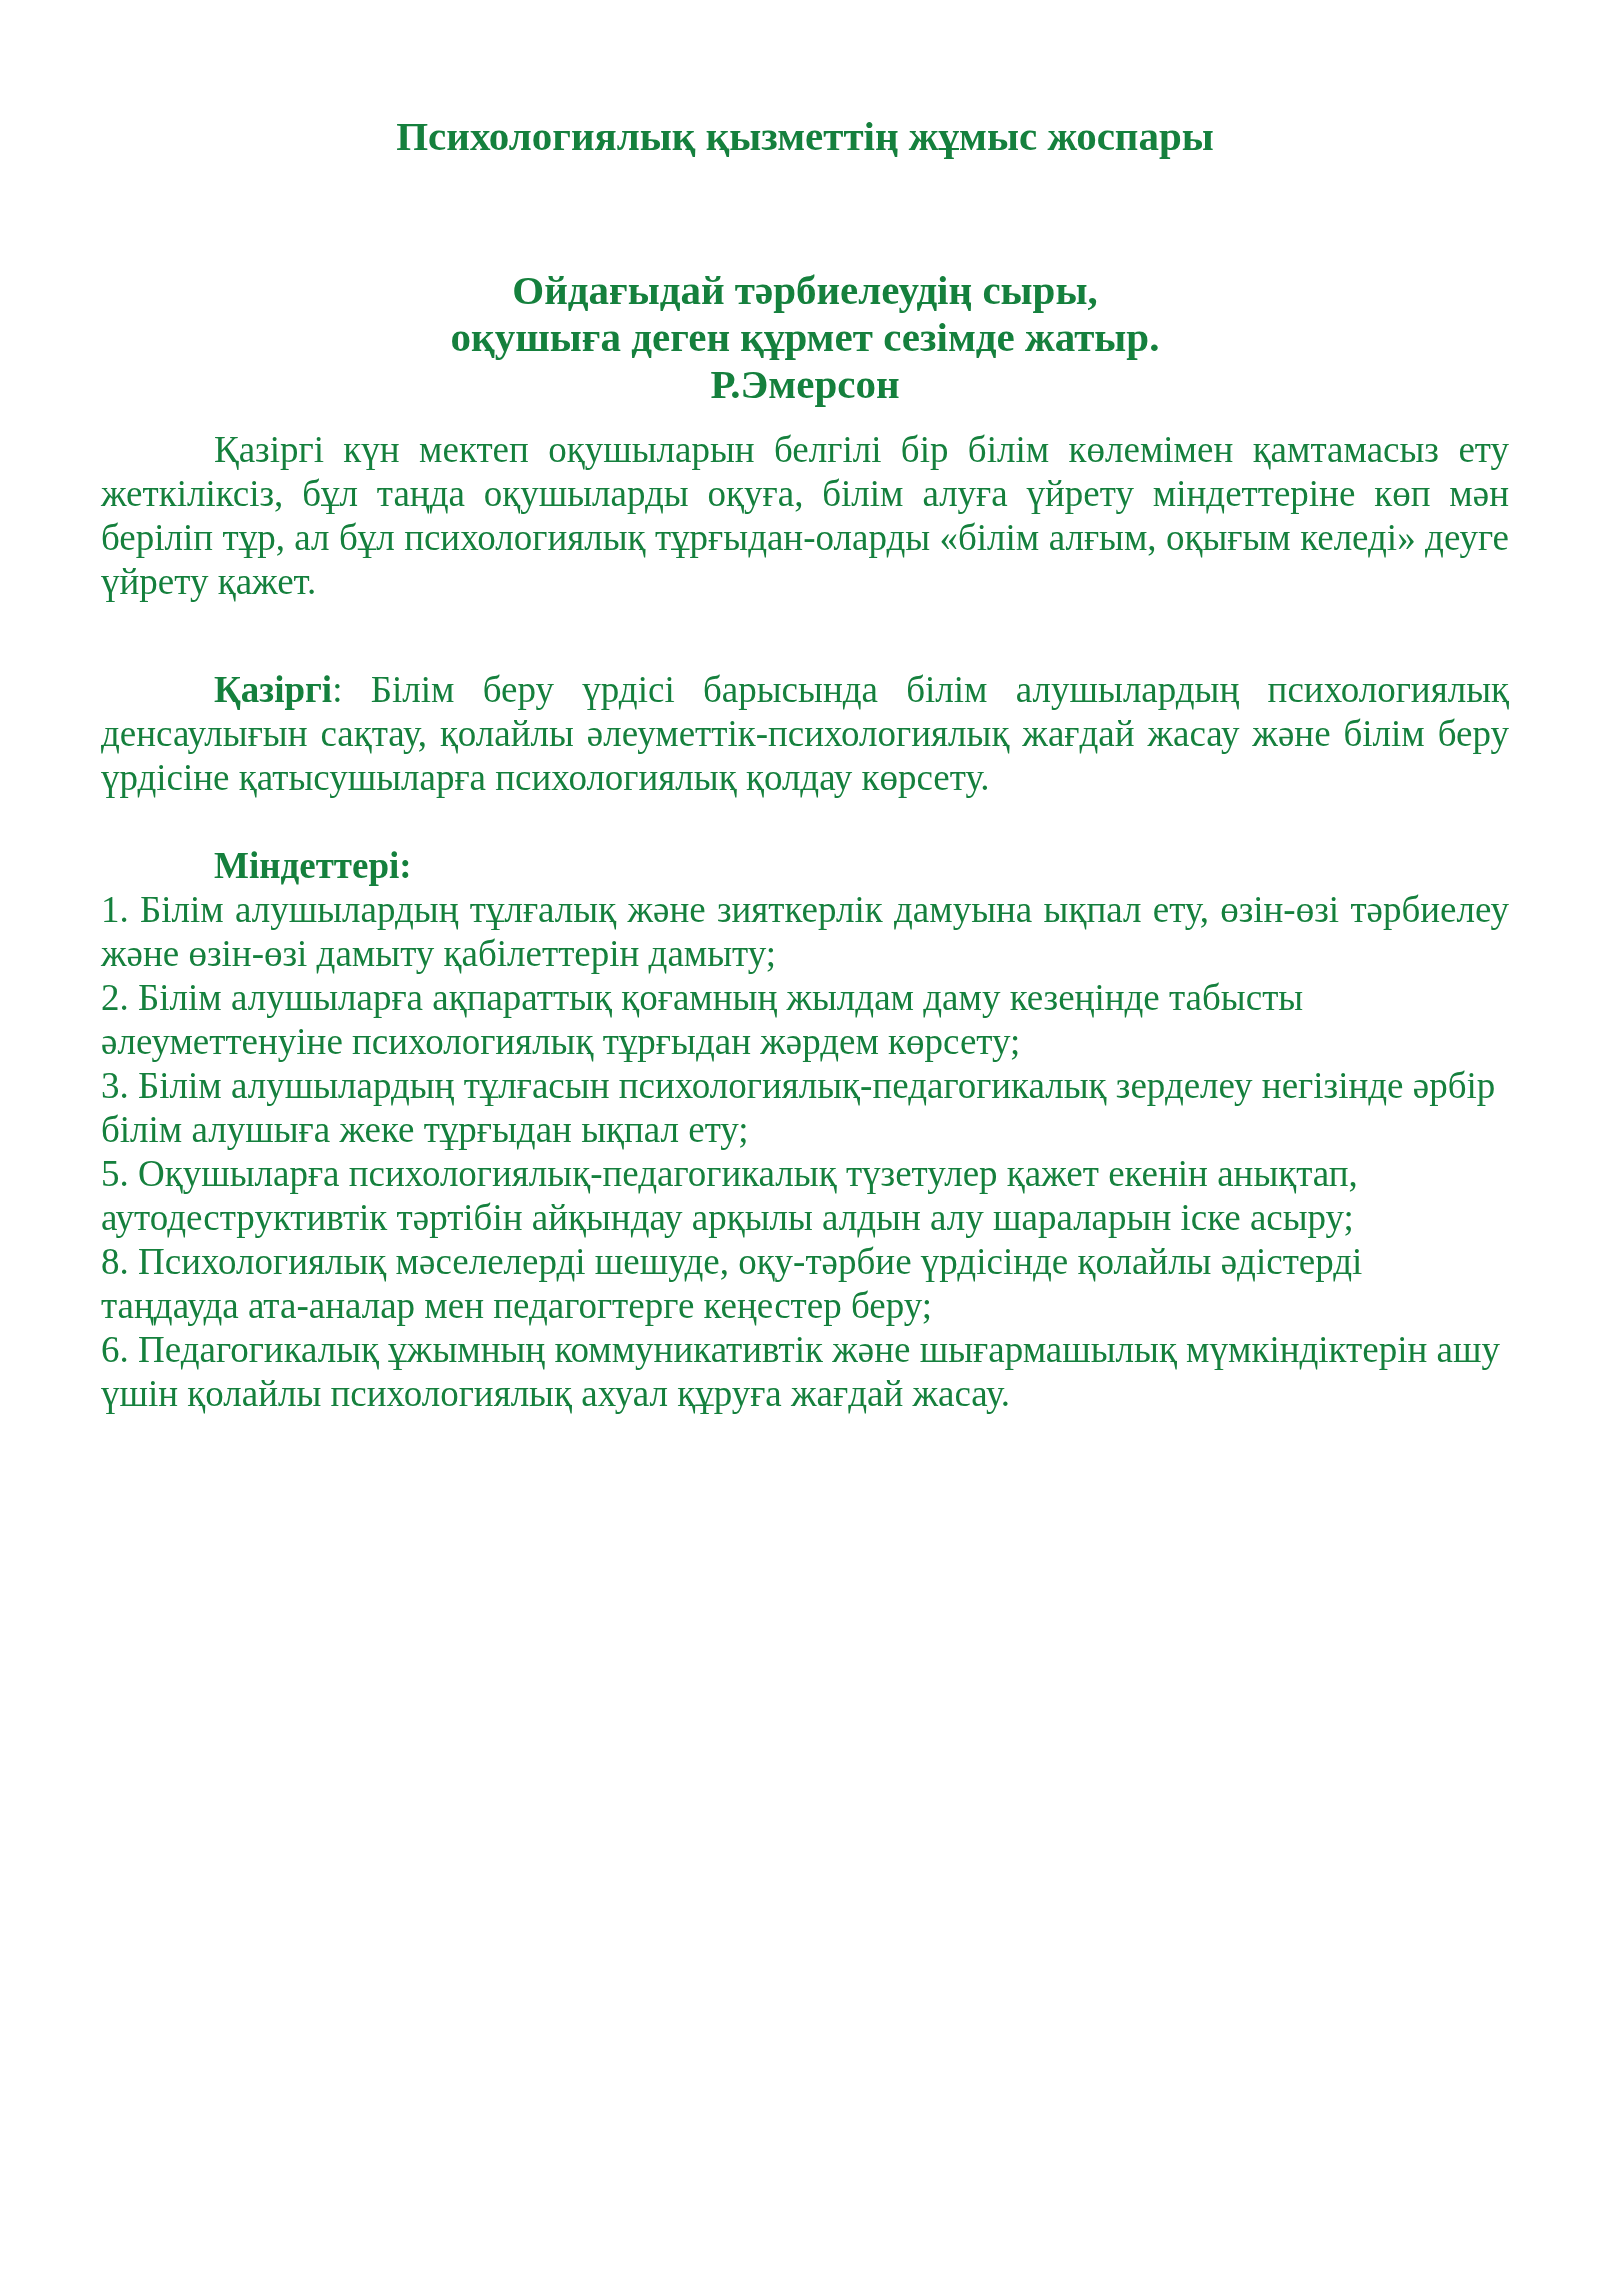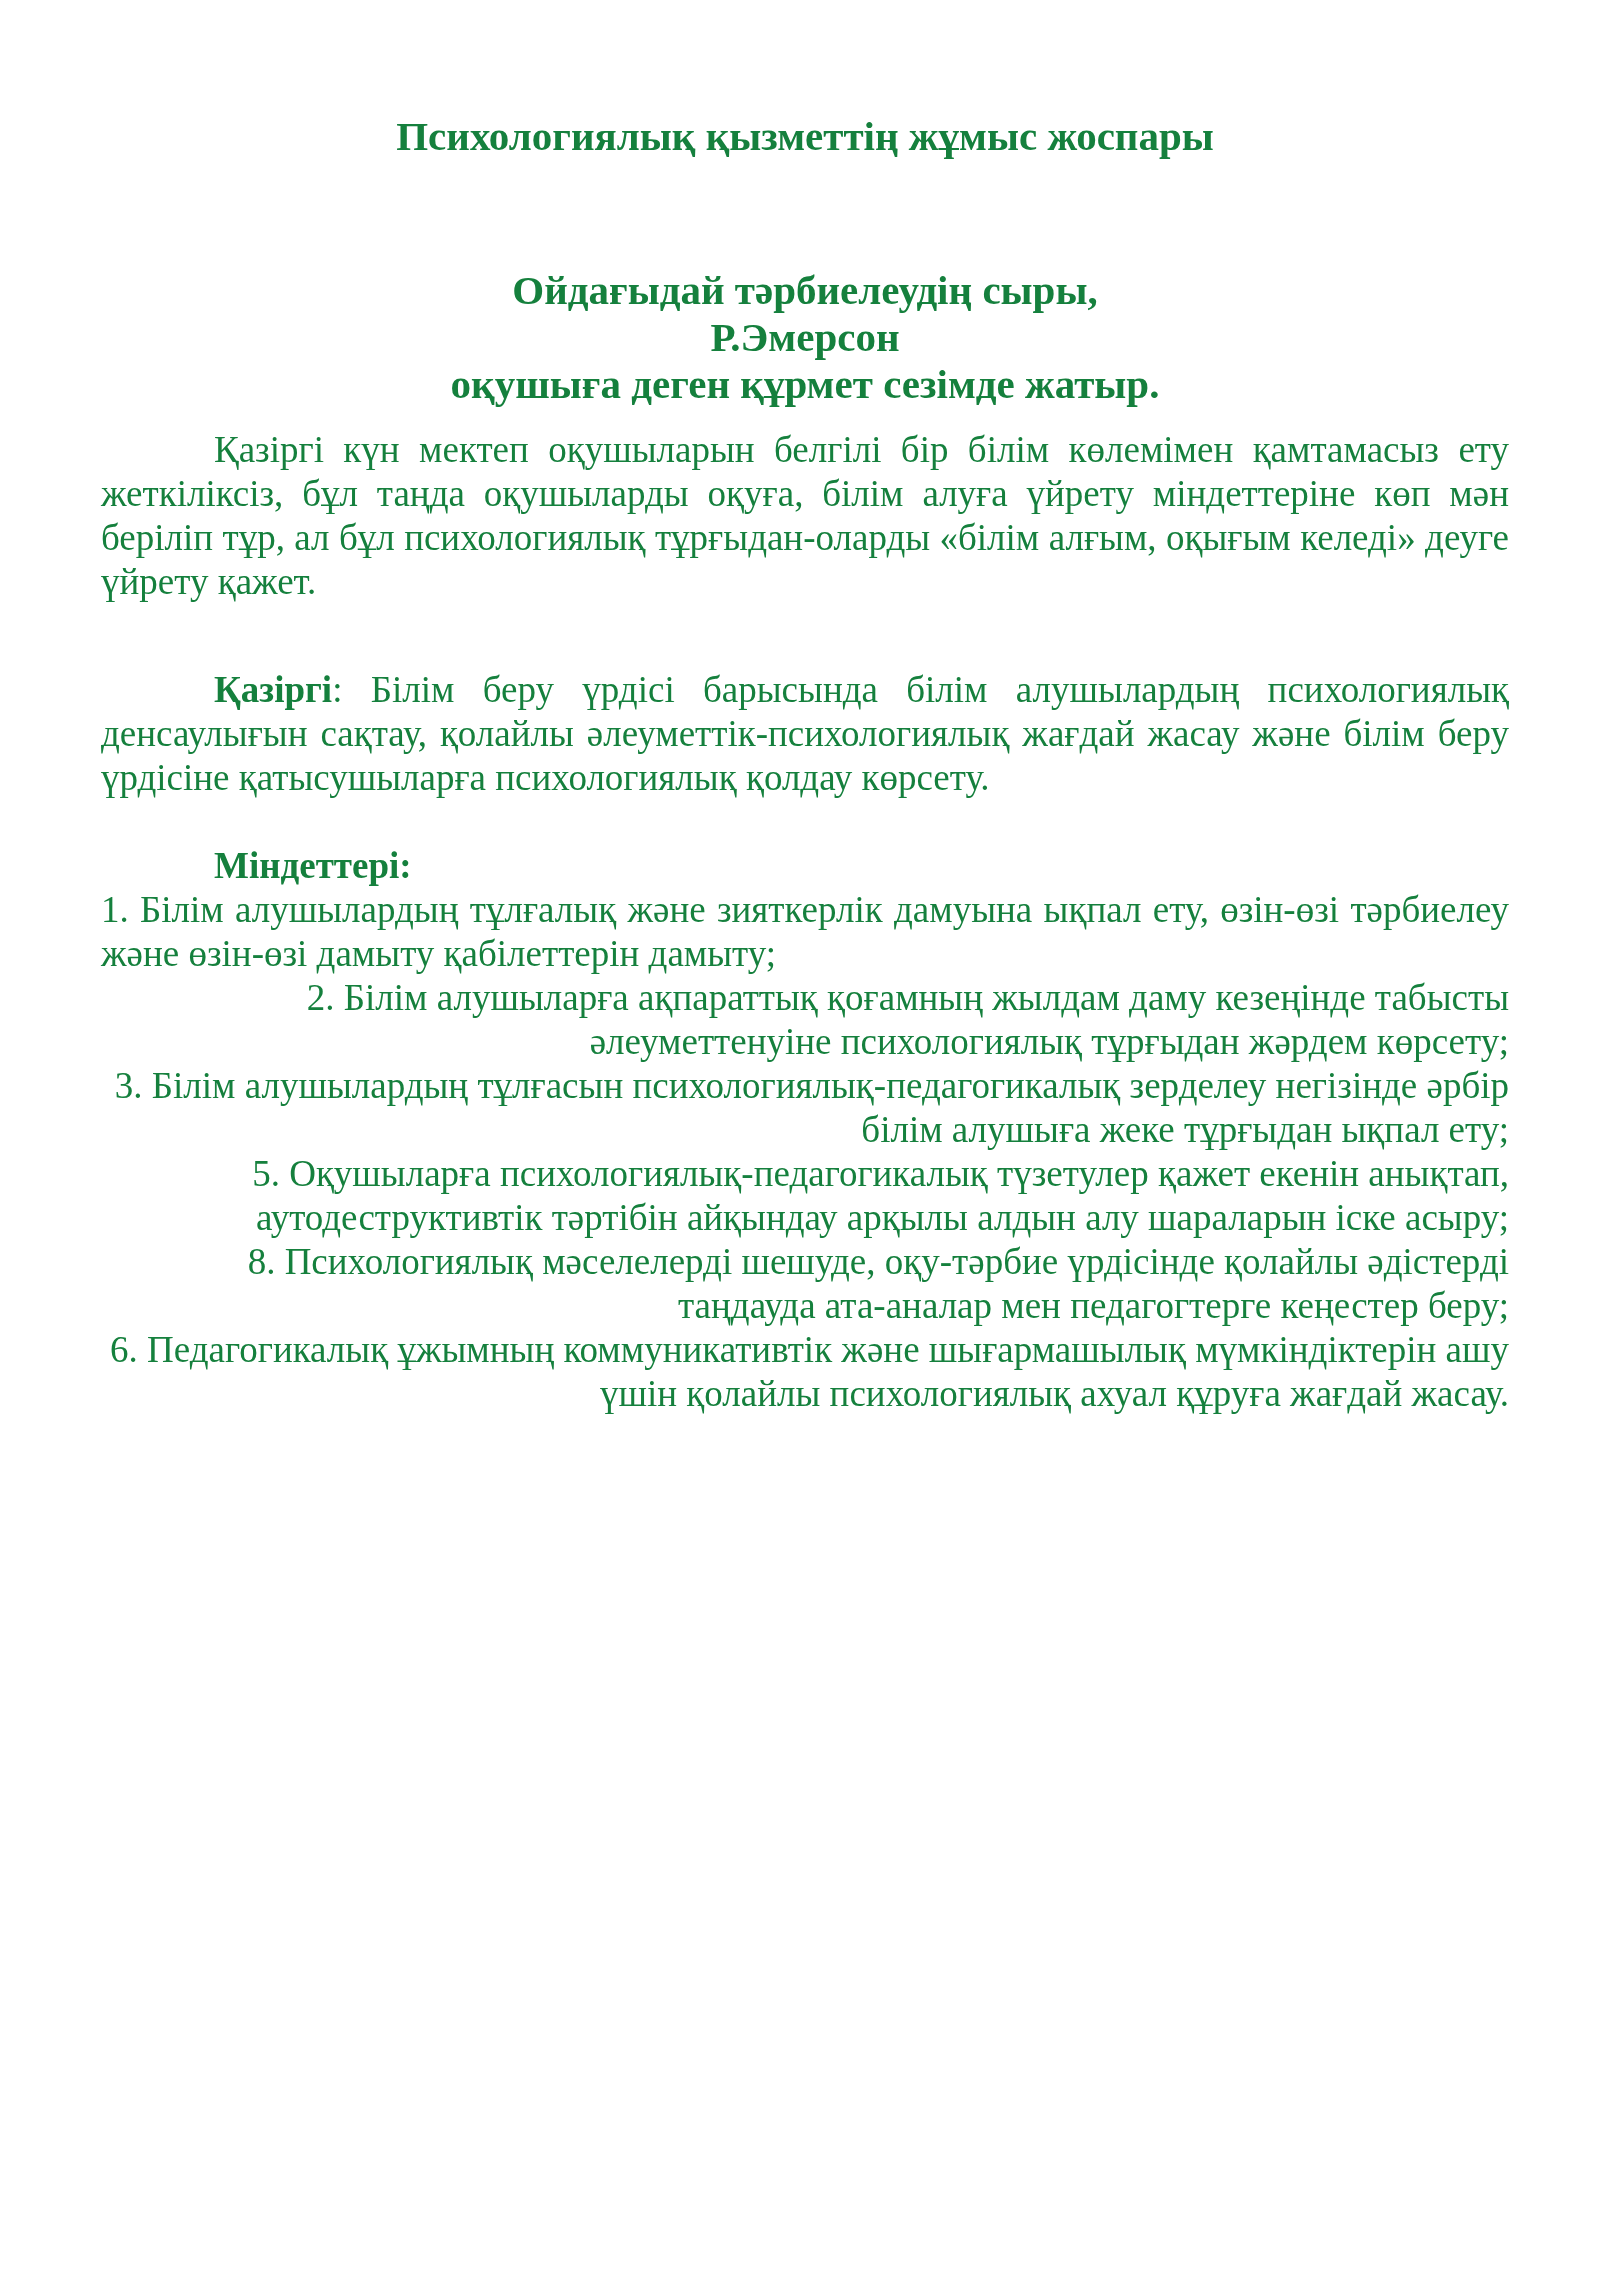--- a/index.html
+++ b/index.html
@@ -52,40 +52,40 @@
     text-align: justify;
     text-indent: 113px;
   }
   .tasks-heading {
     margin-top: 44px !important;
     font-weight: bold;
     text-indent: 113px;
   }
   .task {
     margin: 0;
-    text-align: right;
+    text-align: left;
   }
   .task.justify {
     text-align: justify;
   }
   .bold-lead {
     font-weight: bold;
   }
 </style>
 </head>
 <body>
 
 <div class="page">
 
   <h1 class="doc-title">Психологиялық қызметтің жұмыс жоспары</h1>
 
   <div class="epigraph">
     <p>Ойдағыдай тәрбиелеудің сыры,</p>
+    <p>оқушыға деген құрмет сезімде жатыр.</p>
     <p>Р.Эмерсон</p>
-    <p>оқушыға деген құрмет сезімде жатыр.</p>
   </div>
 
   <p class="body-par intro">Қазіргі күн мектеп оқушыларын белгілі бір білім көлемімен қамтамасыз ету жеткіліксіз, бұл таңда оқушыларды оқуға, білім алуға үйрету міндеттеріне көп мән беріліп тұр, ал бұл психологиялық тұрғыдан-оларды «білім алғым, оқығым келеді» деуге үйрету қажет.</p>
 
   <p class="body-par goal"><span class="bold-lead">Қазіргі</span><span>: Білім беру үрдісі барысында білім алушылардың психологиялық денсаулығын сақтау, қолайлы әлеуметтік-психологиялық жағдай жасау және білім беру үрдісіне қатысушыларға психологиялық қолдау көрсету.</span></p>
 
   <p class="body-par tasks-heading">Міндеттері:</p>
 
   <div>
     <p class="task justify">1. Білім алушылардың тұлғалық және зияткерлік дамуына ықпал ету, өзін-өзі тәрбиелеу және өзін-өзі дамыту қабілеттерін дамыту;</p>

